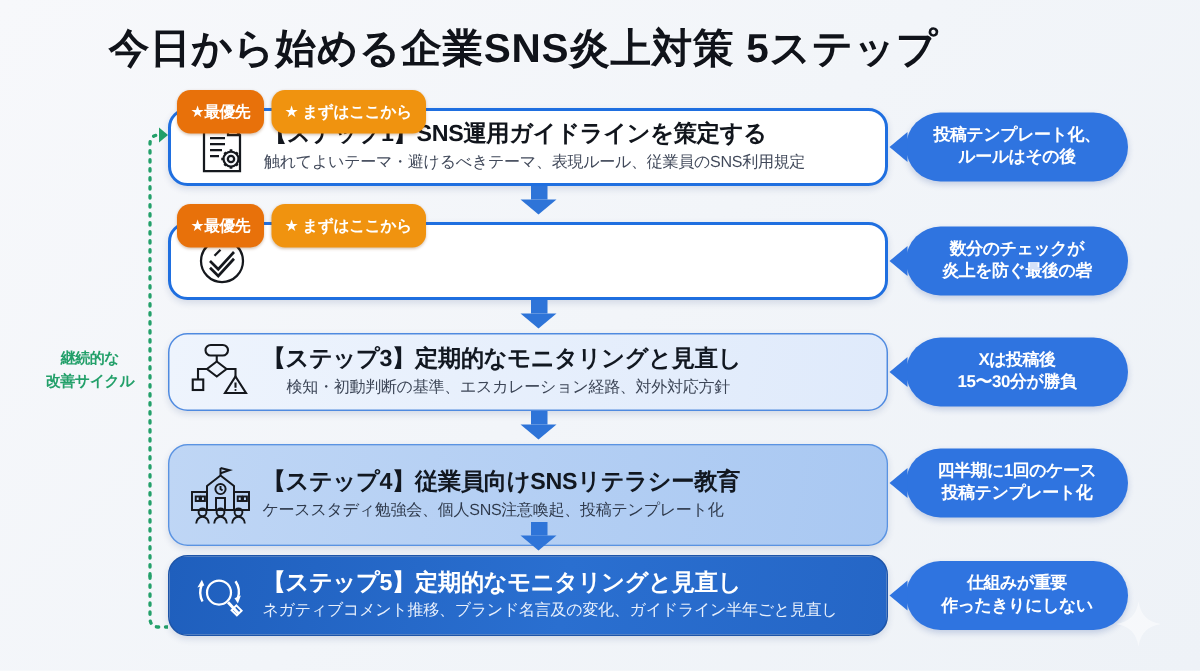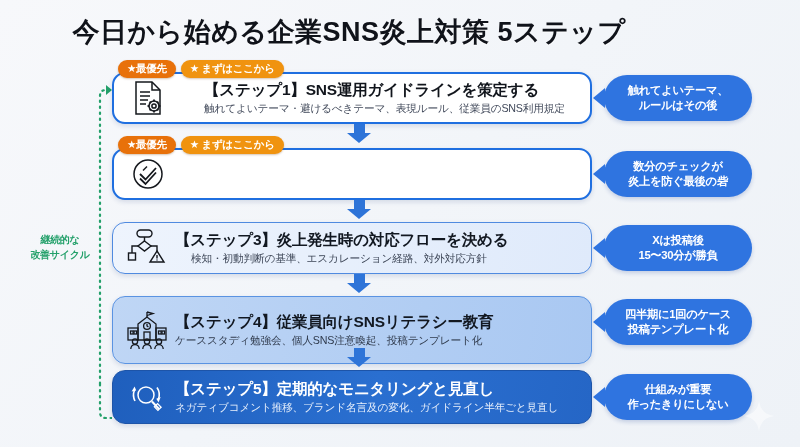--- a/index.html
+++ b/index.html
@@ -39,21 +39,20 @@
   }
   .card .sub {
     font-size: 10.7px; line-height: 1.3; margin-top: 3px;
     letter-spacing: -0.2px; white-space: nowrap;
   }
 
   
   .c1, .c2 {
     background: #ffffff;
     border: 2.5px solid #1f6fe0;
-    gap: 28px;
   }
   .c1 .headline, .c2 .headline { color: #11151c; }
   .c1 .sub, .c2 .sub { color: #3e4characters; }
   .c1 .sub, .c2 .sub { color: #41495a; }
 
   .c3 {
     background: linear-gradient(100deg, #eef4fd 0%, #dfeafb 100%);
     border: 1.6px solid #4f8ae0;
   }
   .c3 .headline { color: #121821; }
@@ -69,21 +68,21 @@
   .c5 {
     background: linear-gradient(100deg, #1f5fbd 0%, #2a6fd0 55%, #2566c6 100%);
     border: 1.6px solid #1d54a8;
   }
   .c5 .headline { color: #ffffff; }
   .c5 .sub { color: #e8f0fc; }
 
   
   .badges { position: absolute; display: flex; gap: 5px; z-index: 6; }
   .badge {
-    height: 18px; border-radius: 9px;
+    height: 29px; border-radius: 9px;
     display: flex; align-items: center; padding: 0 9px;
     font-size: 10.5px; font-weight: bold; color: #fff;
     letter-spacing: -0.3px; white-space: nowrap;
     box-shadow: 0 1px 2px rgba(120,60,0,0.3);
   }
   .badge-top { background: #e8710a; }
   .badge-start { background: #f0930f; }
 
   
   .arrow { position: absolute; left: 347px; width: 24px; z-index: 2; }
@@ -208,21 +207,21 @@
         <path d="M17.5,13 L24,18 L17.5,23 L11,18 Z"></path>
         <path d="M11,18 L5,18 L5,25"></path>
         <path d="M24,18 L30,18 L30,24"></path>
         <rect x="1.5" y="25" width="7" height="7"></rect>
         <path d="M30,23 L37,34 L23,34 Z"></path>
         <line x1="30" y1="27" x2="30" y2="30.5"></line>
         <circle cx="30" cy="32" r="0.7" fill="#15181d" stroke="none"></circle>
       </svg>
     </div>
     <div class="txt">
-      <div class="headline">【ステップ3】炎上発生時の対応フローを決める</div>
+      <div class="headline">【ステップ3】定期的なモニタリングと見直し</div>
       <div class="sub">検知・初動判断の基準、エスカレーション経路、対外対応方針</div>
     </div>
   </div>
   <div class="arrow" style="top:274px;">
     <div class="stem"></div>
       <div class="head"></div>
   </div>
 
   <div class="card c4" style="top:296px; height:68px;">
     <div class="icon-wrap">
@@ -271,21 +270,21 @@
     </div>
     <div class="txt">
       <div class="headline">【ステップ5】定期的なモニタリングと見直し</div>
       <div class="sub">ネガティブコメント推移、ブランド名言及の変化、ガイドライン半年ごと見直し</div>
     </div>
   </div>
 
   <div class="callout" style="top:75px;">
     <div class="tail"></div>
     <div>
-      <div>触れてよいテーマ、</div>
+      <div>投稿テンプレート化、</div>
       <div>ルールはその後</div>
     </div>
   </div>
 
   <div class="callout" style="top:151px;">
     <div class="tail"></div>
     <div>
       <div>数分のチェックが</div>
       <div>炎上を防ぐ最後の砦</div>
     </div>

